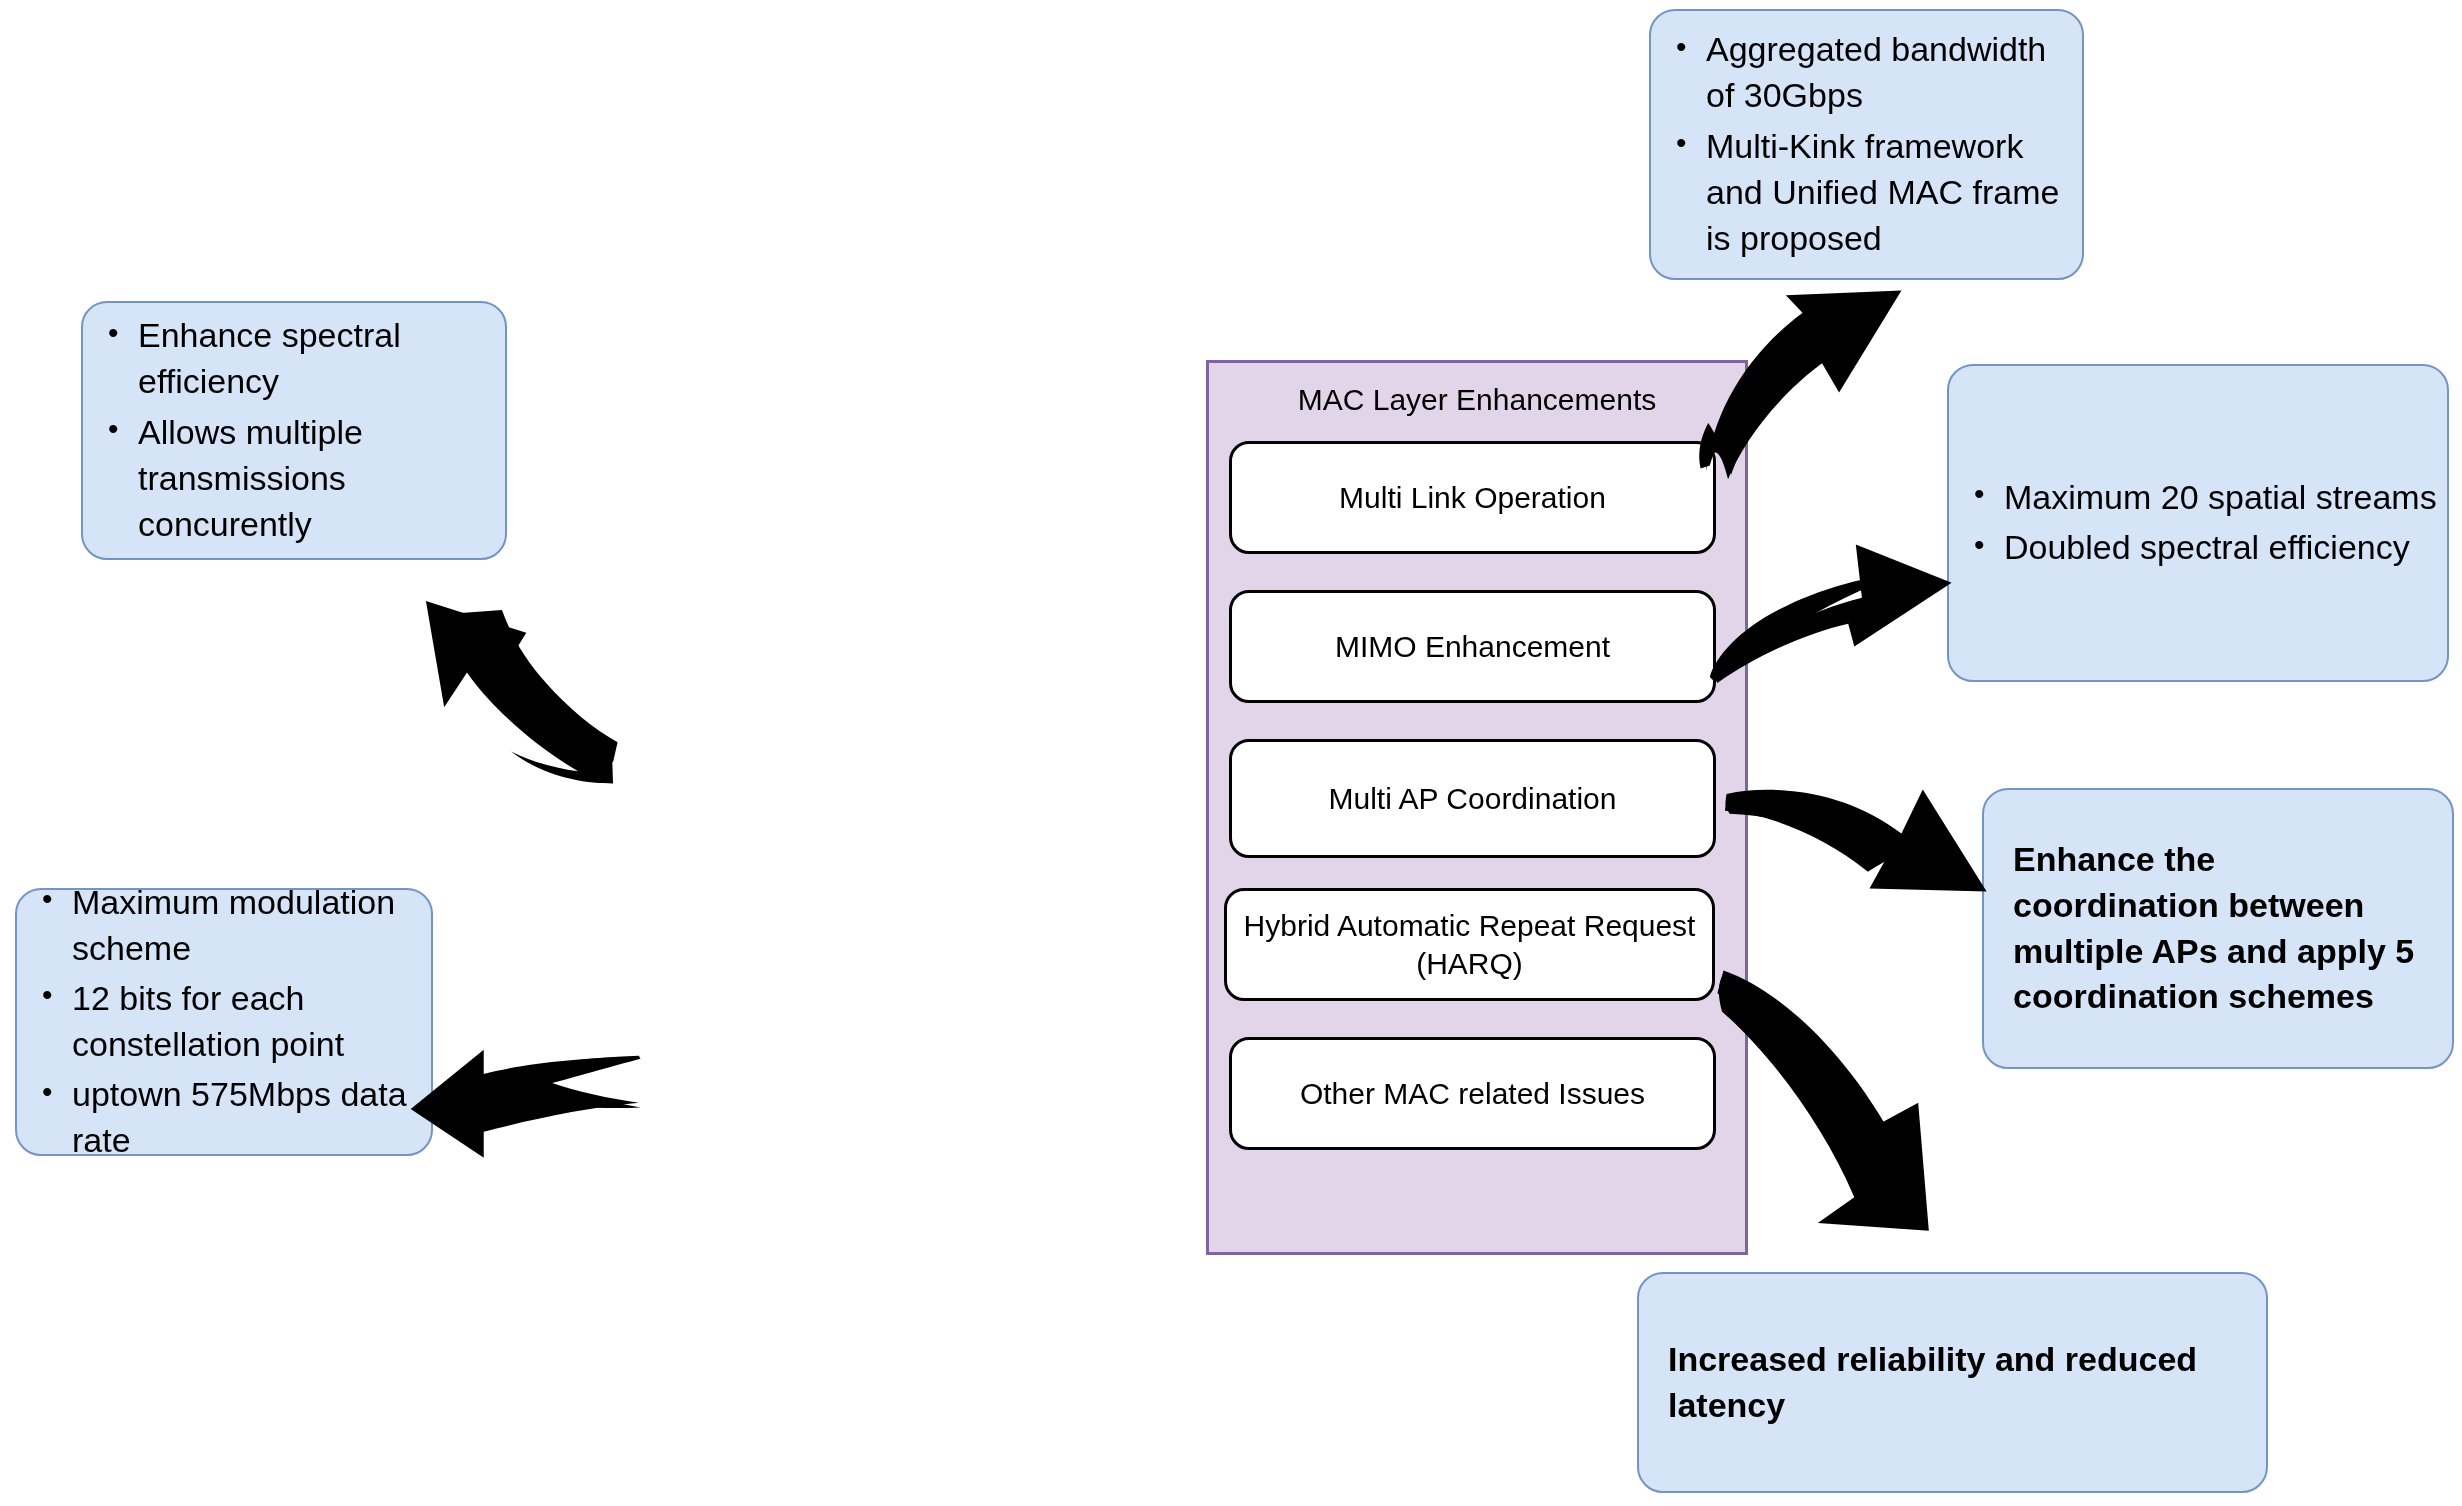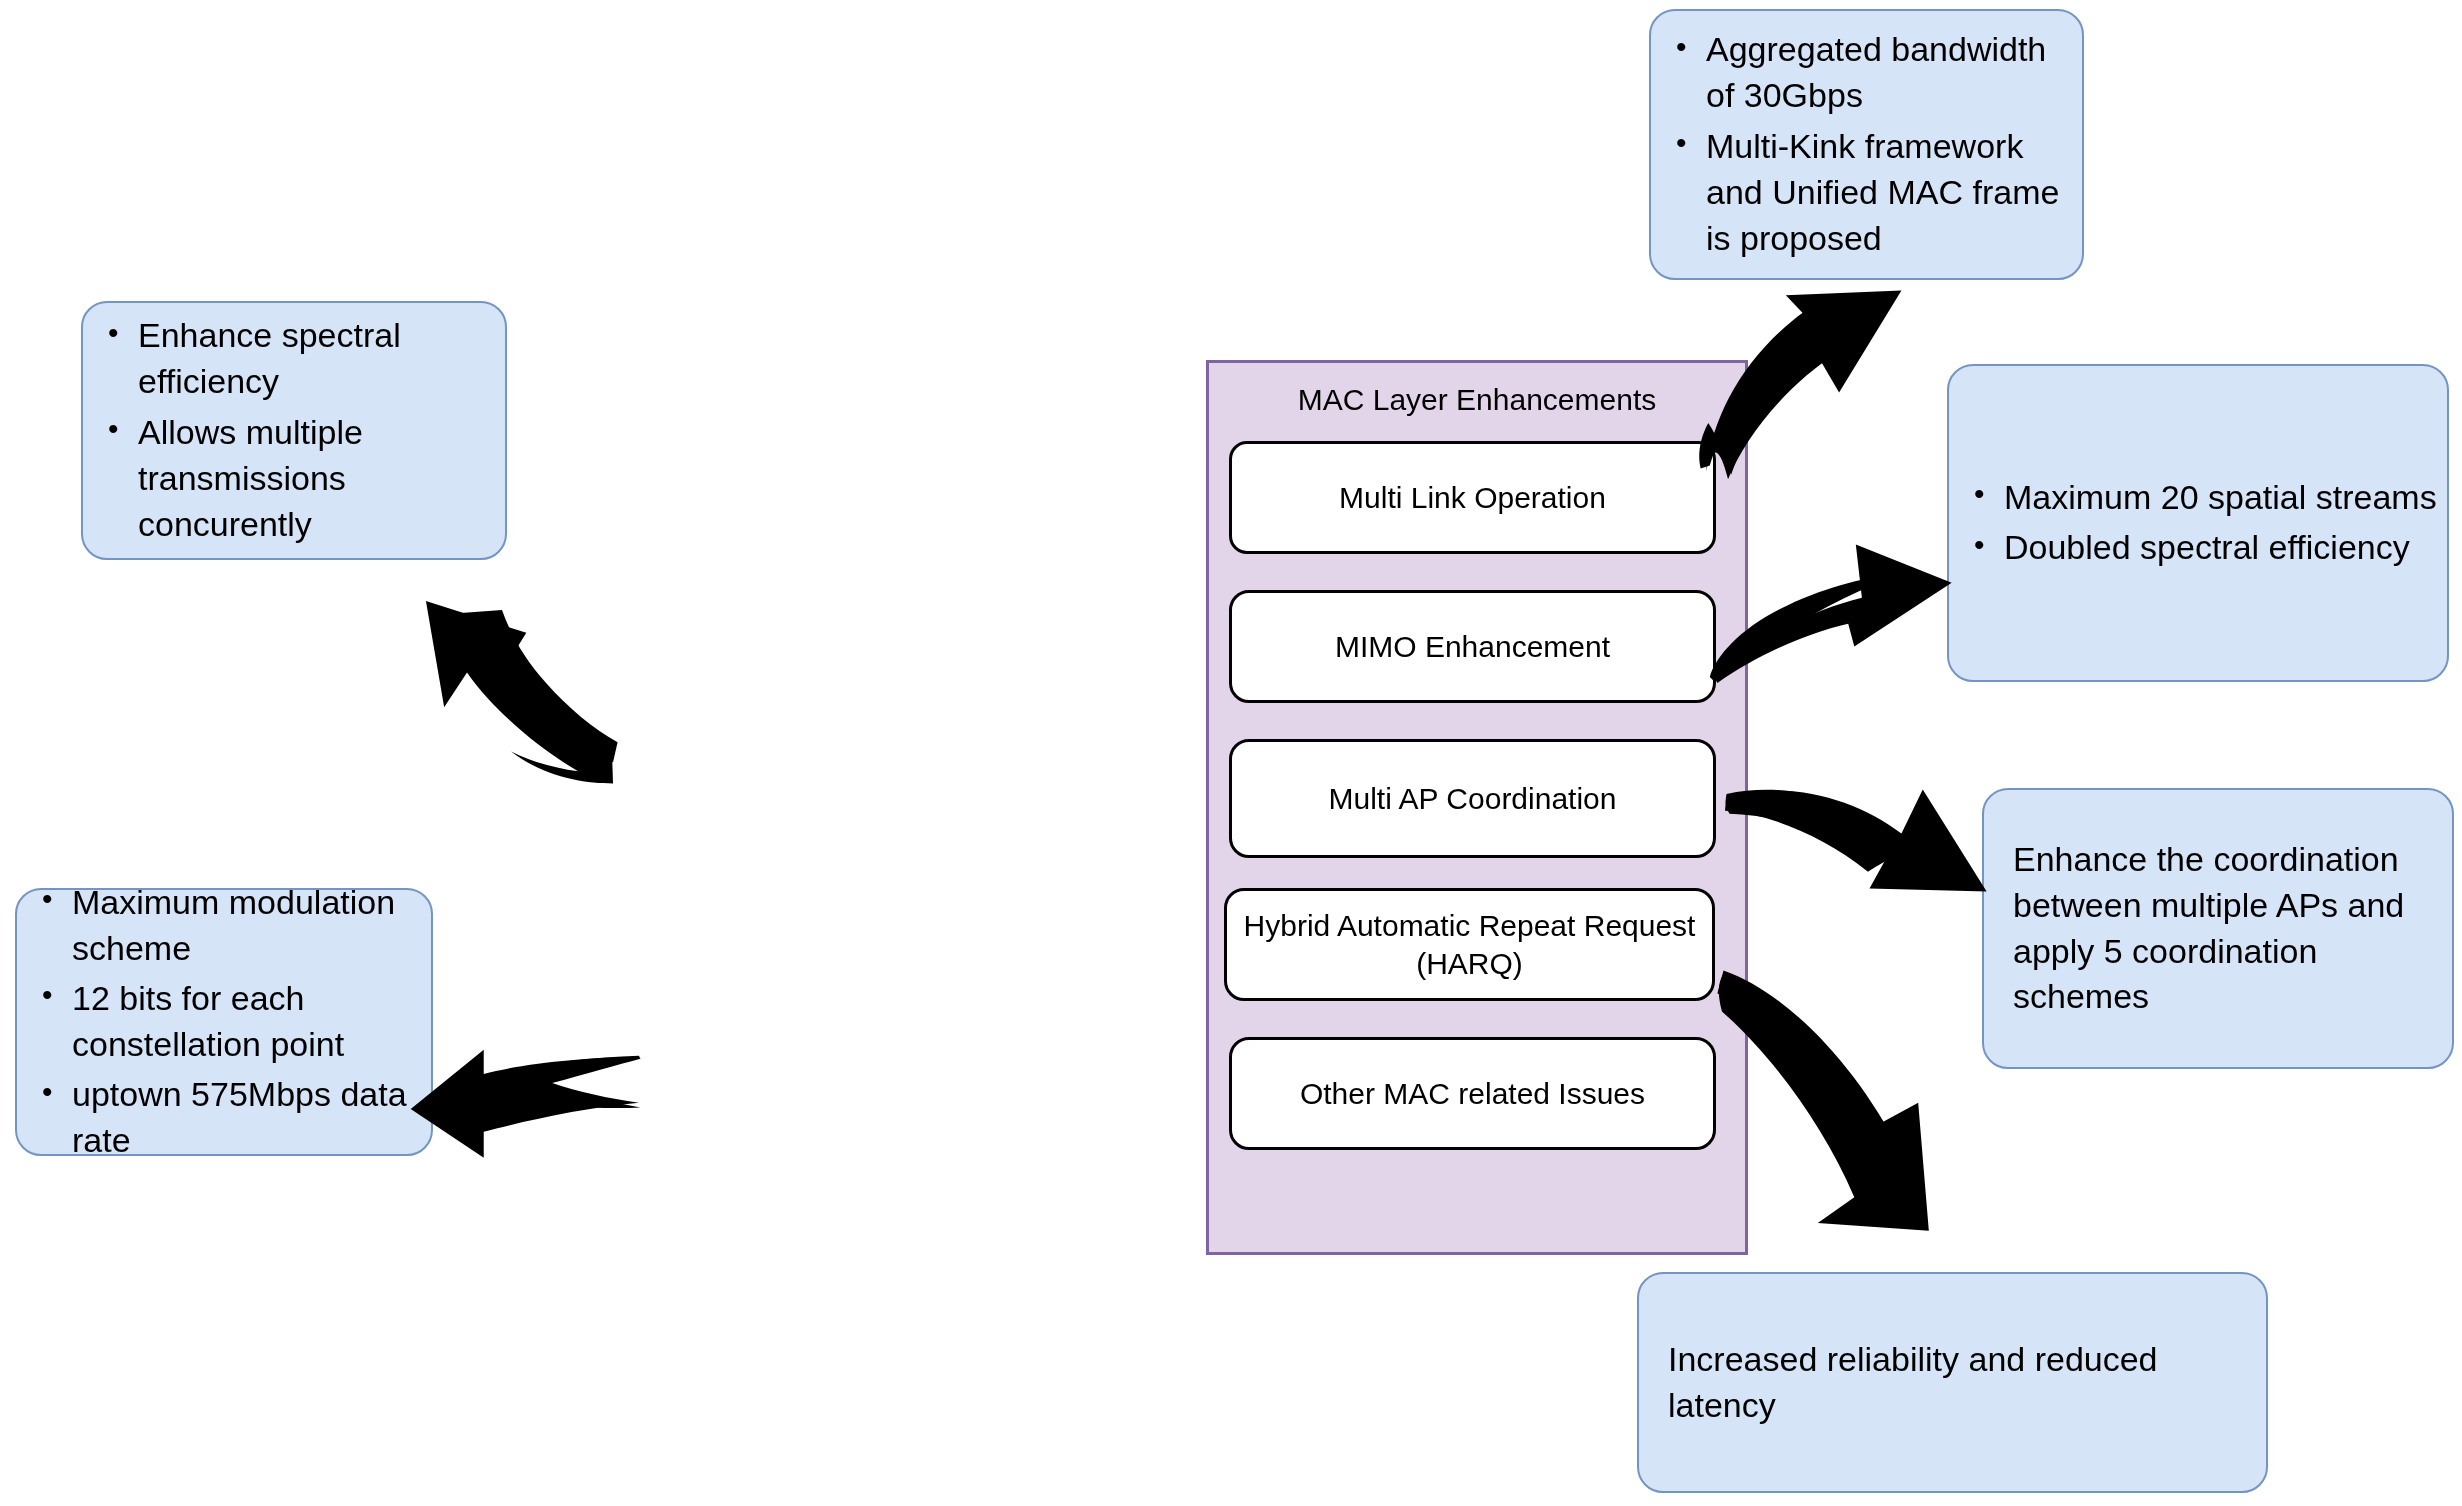--- a/index.html
+++ b/index.html
@@ -29,35 +29,35 @@
     background:#d6e4f7;border:2.3px solid #7494c4;border-radius:26px;
     display:flex;align-items:center;
     font-size:34px;line-height:1.35;color:#000;
   }
   .callout ul{margin:0;padding:0 0 0 55px;list-style:none;width:100%;}
   .callout li{position:relative;margin:0 0 4.6px 0;}
   .callout li:last-child{margin-bottom:0;}
   .callout li::before{
     content:"\2022";position:absolute;left:-30px;top:-0.8px;font-size:30px;line-height:1.35;
   }
-  .callout .plain{padding:0 29px;width:100%;}
+  .callout .plain{padding:0 29px;width:100%;font-weight:bold;}
 
   
   .arrow-layer{position:absolute;left:0;top:0;width:2462px;height:1506px;pointer-events:none;}
 </style>
 </head>
 <body>
 
 <div id="stage">
 
 
   <div class="panel" style="left:1206px;top:360px;width:542px;height:895px;background:#e2d5e9;border:3px solid #8064a2;">
     <div class="panel-title" style="top:20px;">MAC Layer Enhancements</div>
 
-    <div class="panel-box" style="left:20px;top:78px;width:487px;height:113px;border-radius:18px;">
+    <div class="panel-box" style="left:20px;top:78px;width:487px;height:113px;">
       <span>Multi Link Operation</span>
     </div>
 
     <div class="panel-box" style="left:20px;top:227px;width:487px;height:113px;">
       <span>MIMO Enhancement</span>
     </div>
 
     <div class="panel-box" style="left:20px;top:376px;width:487px;height:119px;">
       <span>Multi AP Coordination</span>
     </div>

